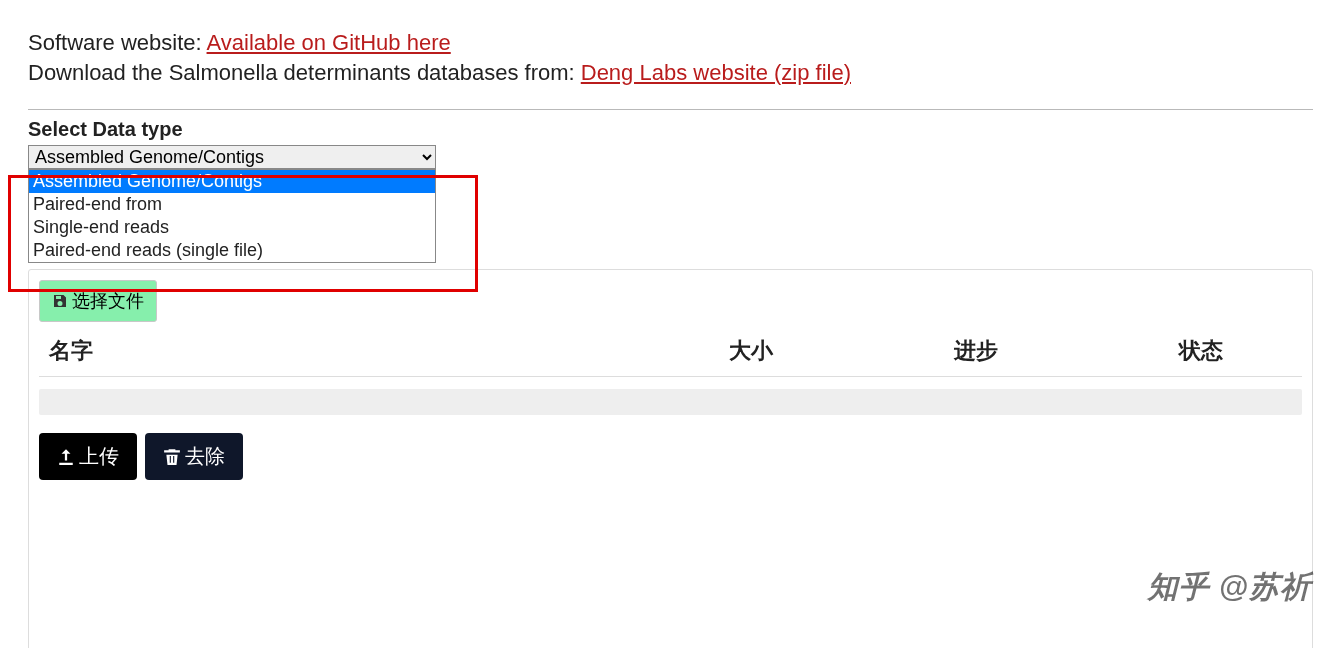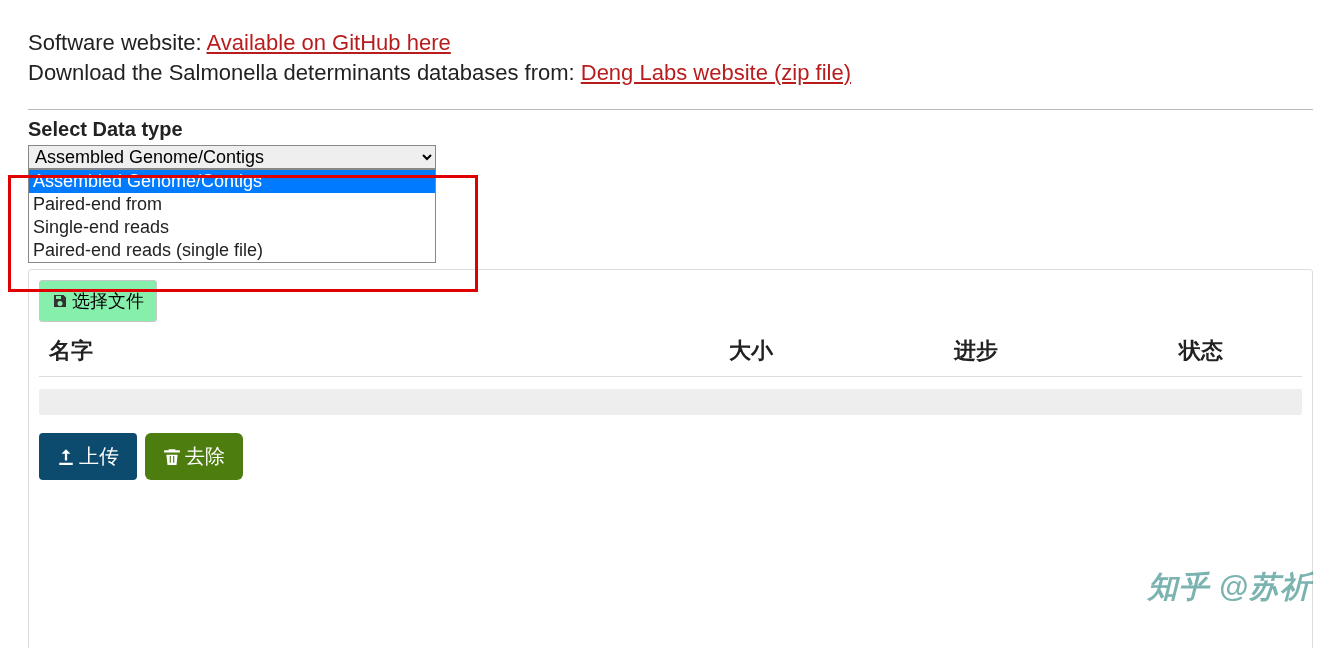--- a/index.html
+++ b/index.html
@@ -107,31 +107,31 @@
   .btn {
     display: inline-flex;
     align-items: center;
     padding: 10px 18px;
     border: none;
     border-radius: 4px;
     font-size: 20px;
     color: #fff;
     cursor: pointer;
   }
-  .btn-upload { background: #0c4a6e; }
-  .btn-delete { background: #4d7c0f; border-radius: 6px; }
+  .btn-upload { background: #000000; }
+  .btn-delete { background: #0f172a; }
   .btn svg { margin-right: 4px; }
   .watermark {
     position: absolute;
     right: 30px;
     bottom: 40px;
     font-size: 30px;
     font-weight: 700;
     font-style: italic;
-    color: #0f766e;
+    color: #000000;
     opacity: 0.55;
     pointer-events: none;
     letter-spacing: 1px;
   }
 </style>
 </head>
 <body>
 
 <div class="content">
   <div class="intro-line">

